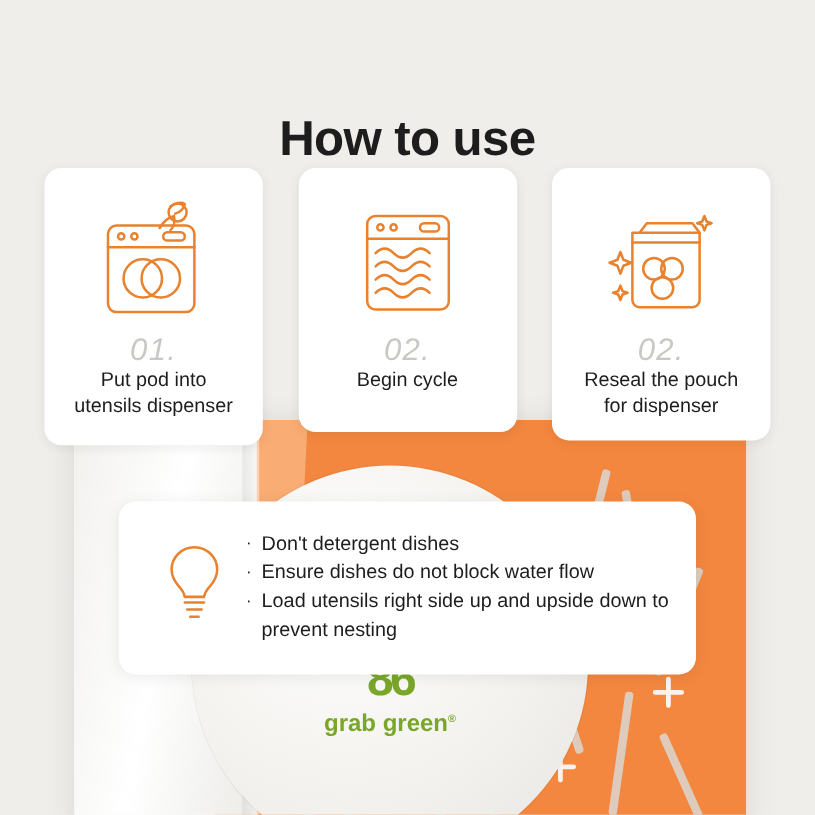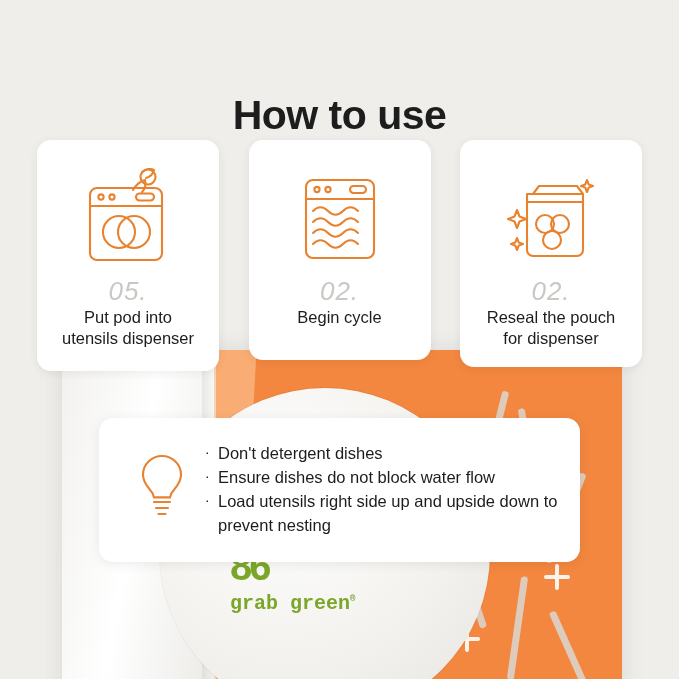--- a/index.html
+++ b/index.html
@@ -102,35 +102,34 @@
     border-radius: 2px;
   }
   .cross:after { transform: rotate(90deg); }
 
   
   .brand {
     position: absolute;
     left: 168px;
     top: 196px;
     width: 190px;
-    text-align: left;
+    text-align: center;
   }
   .brand-mark {
     font-size: 40px;
     font-weight: bold;
     color: #7aa72a;
     letter-spacing: -3px;
     line-height: 1;
   }
   .brand-name {
     margin-top: 6px;
     font-size: 20px;
     color: #7aa72a;
     font-weight: bold;
-    font-family: Liberation Mono, monospace;
   }
   .brand-name sup { font-size: 9px; }
 
   
   #content {
     position: absolute;
     inset: 0;
   }
   .title {
     position: absolute;
@@ -273,21 +272,21 @@
           <circle cx="23" cy="31" r="2.6"></circle>
           <circle cx="34" cy="31" r="2.6"></circle>
           <rect x="58" y="27.5" width="18" height="7" rx="3.5"></rect>
           <circle cx="41" cy="66" r="16"></circle>
           <circle cx="56" cy="66" r="16"></circle>
           <path d="M55 24c3-5 8-9 12-10 1 4 0 9-3 12"></path>
           <path d="M64 6c4-3 9-4 12-2-1 4-4 7-8 8"></path>
           <circle cx="70" cy="11" r="7.5"></circle>
         </svg>
       </div>
-      <div class="card-step">05.</div>
+      <div class="card-step">01.</div>
       <div class="card-text">
         <div>Put pod into</div>
         <div>utensils dispenser</div>
       </div>
     </div>
 
     <div class="card">
       <div class="card-icon">
         <svg width="100" height="104" viewBox="0 0 100 104" fill="none" stroke="#e8822e" stroke-width="2.1" stroke-linecap="round" stroke-linejoin="round">
           <rect x="16" y="14" width="68" height="78" rx="7"></rect>

